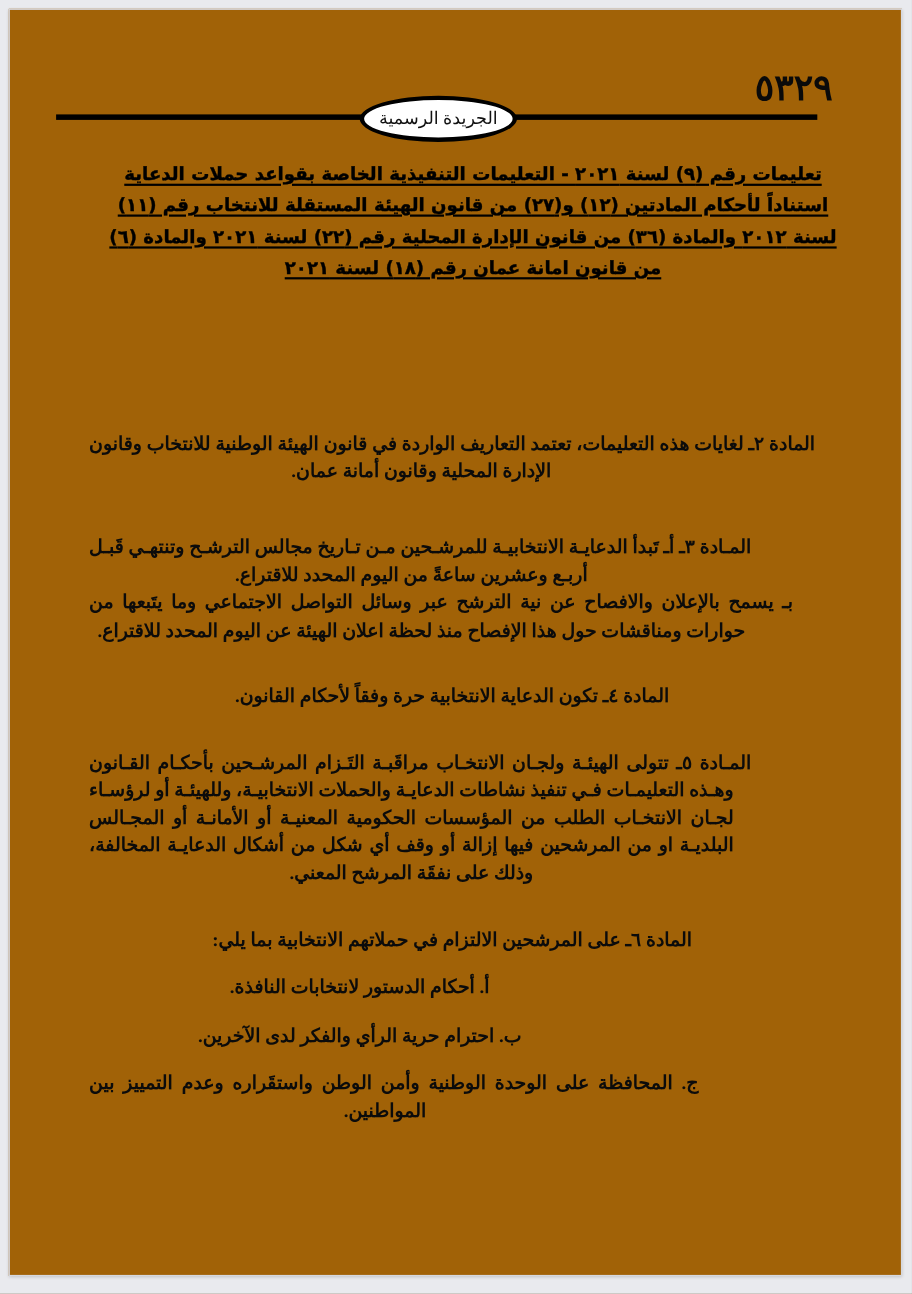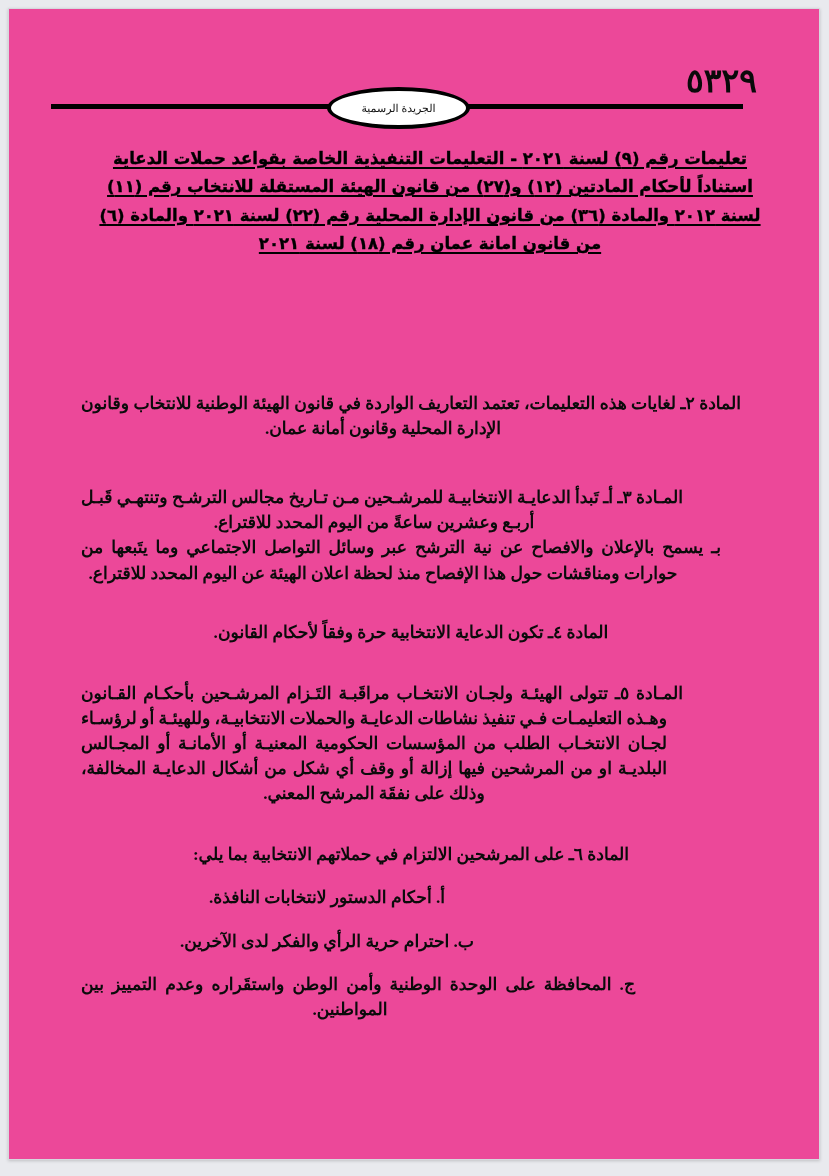--- a/index.html
+++ b/index.html
@@ -20,21 +20,21 @@
     overflow: hidden;
     background: #e9eaee;
     box-sizing: border-box;
   }
   .page-sheet {
     position: absolute;
     left: 8px;
     top: 8px;
     width: 812px;
     height: 1152px;
-    background: #ec4899;
+    background: #a16207;
     border: 1px solid #d6d8de;
     box-sizing: border-box;
     box-shadow: 0 1px 3px rgba(0,0,0,0.18);
     overflow: hidden;
   }
   .page-inner {
     position: absolute;
     left: 0; top: 0; right: 0; bottom: 0;
     padding: 0;
   }
@@ -74,21 +74,21 @@
     height: 42px;
     border: 4px solid #000000;
     border-radius: 50%;
     background: #ffffff;
     box-sizing: border-box;
     display: flex;
     align-items: center;
     justify-content: center;
   }
   .oval-label {
-    font-size: 11px;
+    font-size: 16px;
     font-weight: normal;
     color: #111111;
     white-space: nowrap;
     font-family: "Liberation Serif", "DejaVu Serif", serif;
   }
 
   
   .doc-title {
     position: absolute;
     left: 16px;

